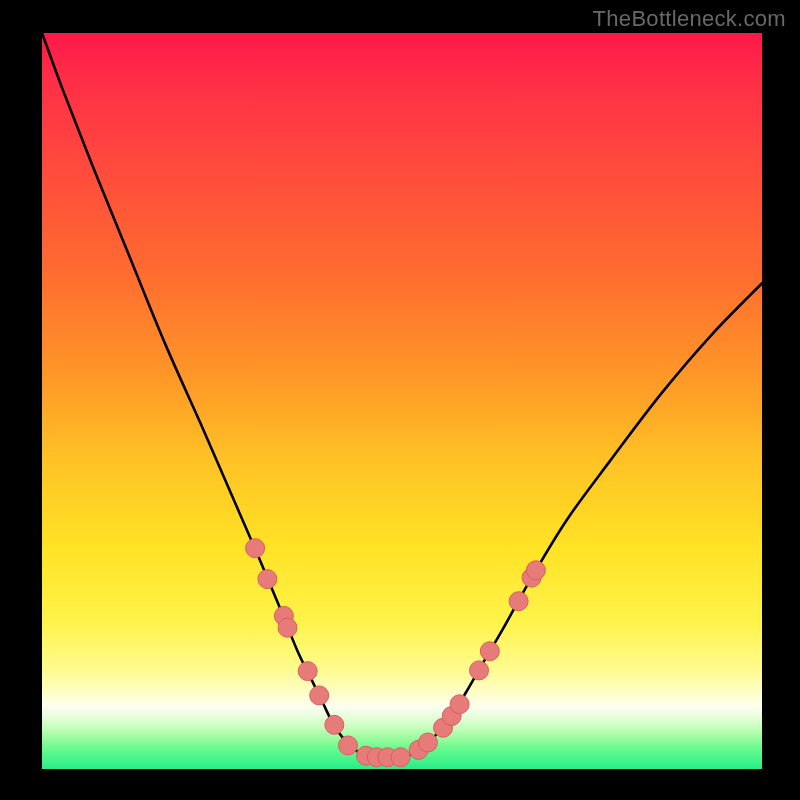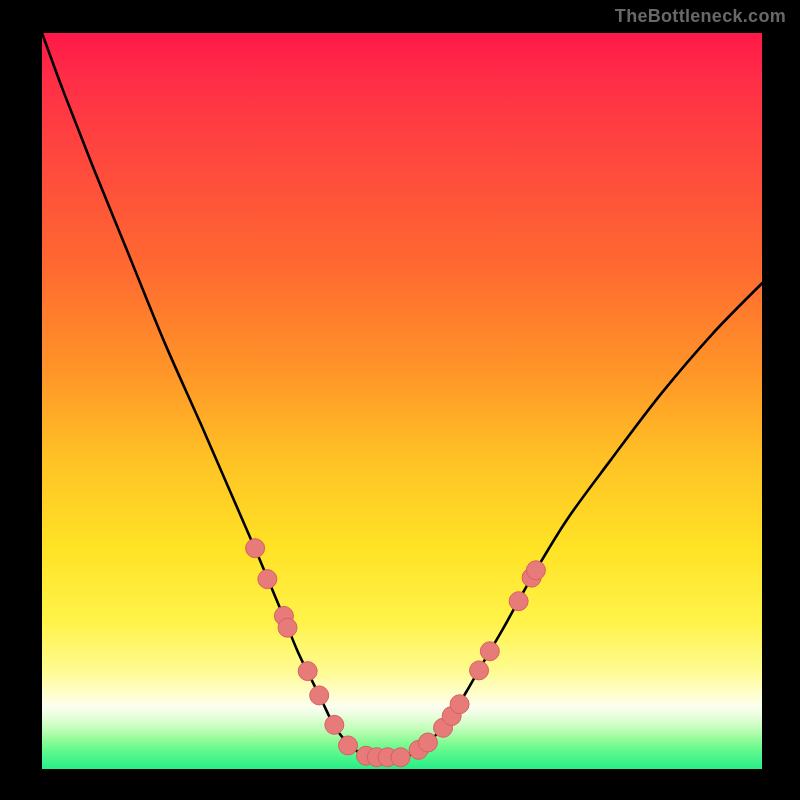--- a/index.html
+++ b/index.html
@@ -42,22 +42,22 @@
       #61f98d 97.5%,
       #3ef38a 99%,
       #2beb87 100%
     );
   }
   .watermark {
     position: absolute;
     top: 6px;
     right: 14px;
     font-family: Arial, Helvetica, sans-serif;
-    font-size: 18px;
-    font-weight: 700;
+    font-size: 22px;
+    font-weight: 400;
     color: #686868;
     letter-spacing: 0.3px;
     user-select: none;
   }
   svg.overlay {
     position: absolute;
     left: 0;
     top: 0;
     width: 720px;
     height: 736px;

